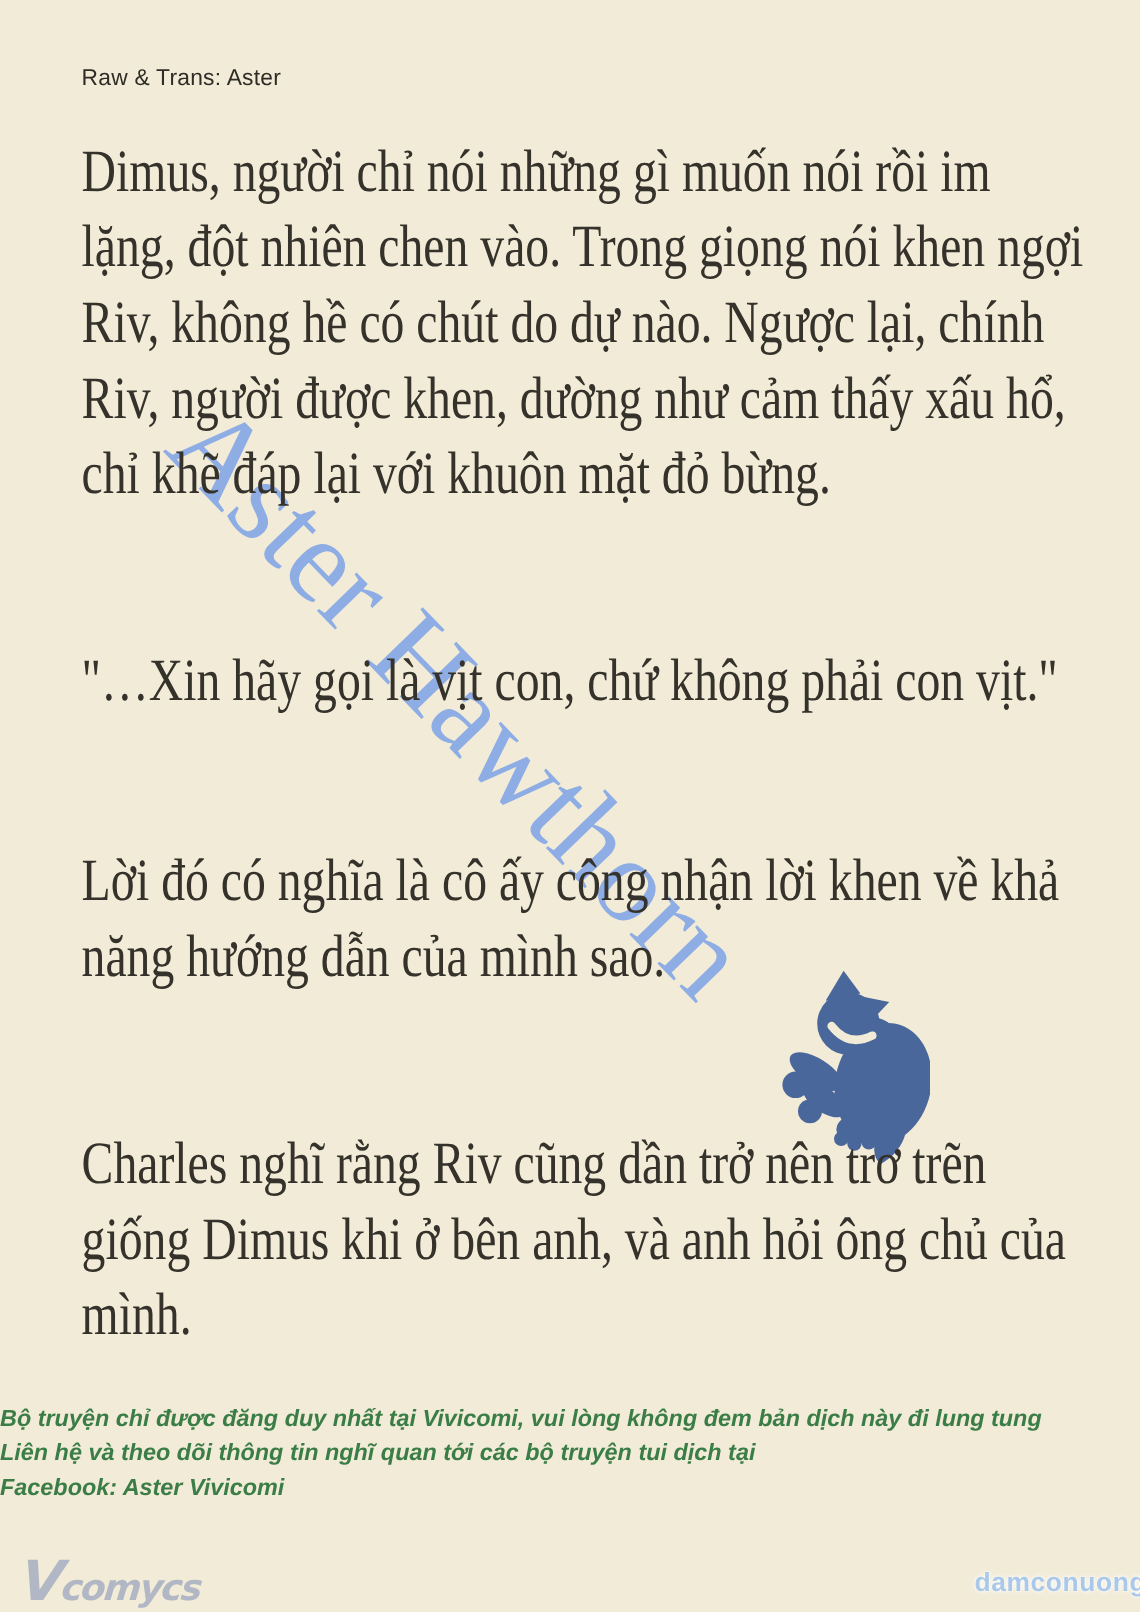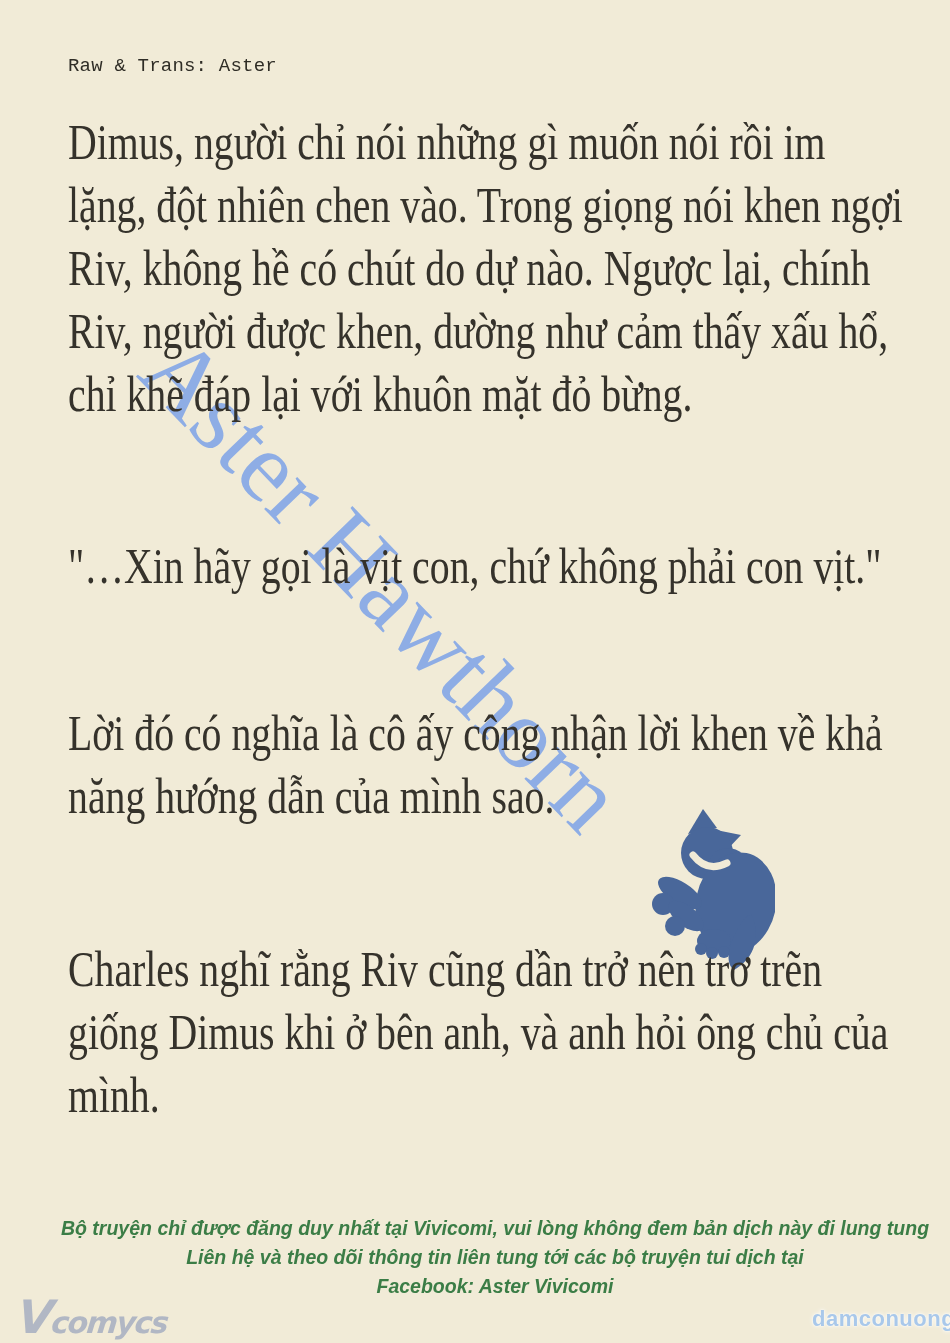--- a/index.html
+++ b/index.html
@@ -12,21 +12,21 @@
     --dam:#a9c8ea;
   }
   html,body{margin:0;padding:0;}
   body{
     width:950px;height:1343px;position:relative;overflow:hidden;
     background:var(--bg);
     font-family:"Liberation Serif", serif;
   }
   .credit{
     position:absolute;left:68px;top:55px;
-    font-family:Liberation Mono, monospace;
+    font-family:Liberation Sans, sans-serif;
     font-size:19px;color:#2f2d26;letter-spacing:0.2px;
     z-index:4;
   }
   
   .btext{
     position:absolute;left:68px;width:1030px;
     font-size:50px;line-height:63px;color:var(--ink);
     transform:scaleX(0.795);transform-origin:0 0;
     z-index:3;
   }
@@ -40,26 +40,26 @@
     font-size:100px;line-height:1;
     color:var(--wm);opacity:0.85;
     transform:rotate(46deg);transform-origin:0 0;
     white-space:nowrap;z-index:1;
   }
   .cat{
     position:absolute;left:650px;top:806px;width:125px;height:168px;
     z-index:2;
   }
   .footer{
-    position:absolute;left:0;right:0;top:1214px;
-    text-align:center;
+    position:absolute;left:0;right:0;top:1168px;
+    text-align:left;
     font-family:"Liberation Sans", sans-serif;
     font-style:italic;font-weight:bold;
     font-size:19.5px;line-height:29px;
-    color:var(--green);z-index:4;margin-left:40px;
+    color:var(--green);z-index:4;
   }
   .vcomycs{
     position:absolute;left:18px;top:1290px;
     font-family:"DejaVu Sans", sans-serif;
     font-style:italic;font-weight:bold;
     font-size:30px;letter-spacing:-1.5px;
     color:var(--vcom);z-index:4;
     transform:skewX(-6deg);
   }
   .vcomycs::first-letter{font-size:46px;}
@@ -117,19 +117,19 @@
 </div>
 
 <div class="btext p3">
   <div class="line">Charles nghĩ rằng Riv cũng dần trở nên trơ trẽn</div>
   <div class="line">giống Dimus khi ở bên anh, và anh hỏi ông chủ của</div>
   <div class="line">mình.</div>
 </div>
 
 <div class="footer">
   <div>Bộ truyện chỉ được đăng duy nhất tại Vivicomi, vui lòng không đem bản dịch này đi lung tung</div>
-  <div>Liên hệ và theo dõi thông tin liên tung tới các bộ truyện tui dịch tại</div>
+  <div>Liên hệ và theo dõi thông tin nghĩ quan tới các bộ truyện tui dịch tại</div>
   <div>Facebook: Aster Vivicomi</div>
 </div>
 
 <div class="vcomycs">Vcomycs</div>
 
 <div class="damconuong">damconuong</div>
 
 </body></html>

